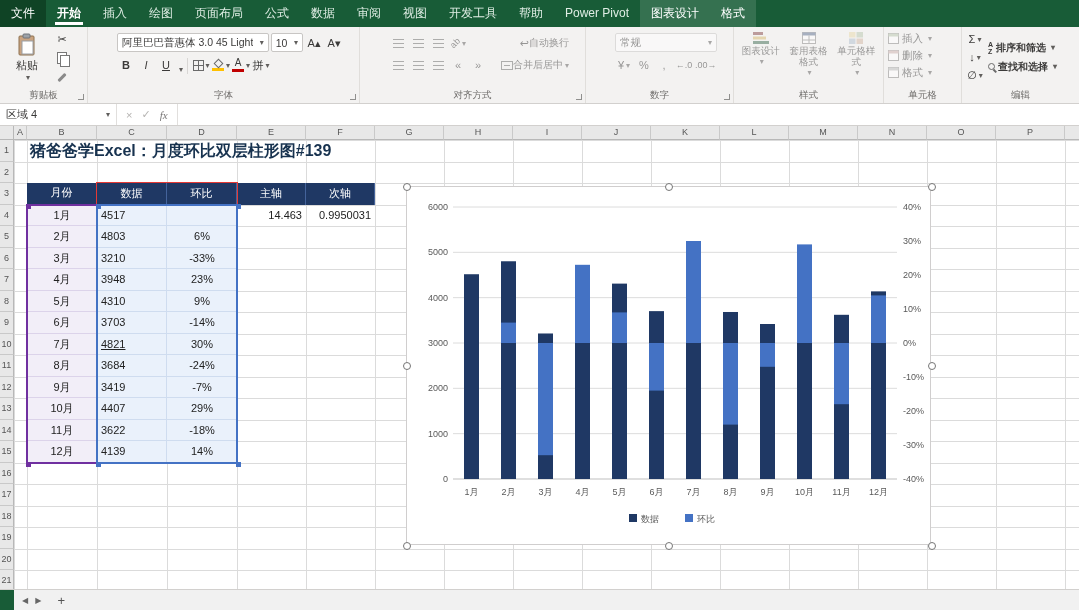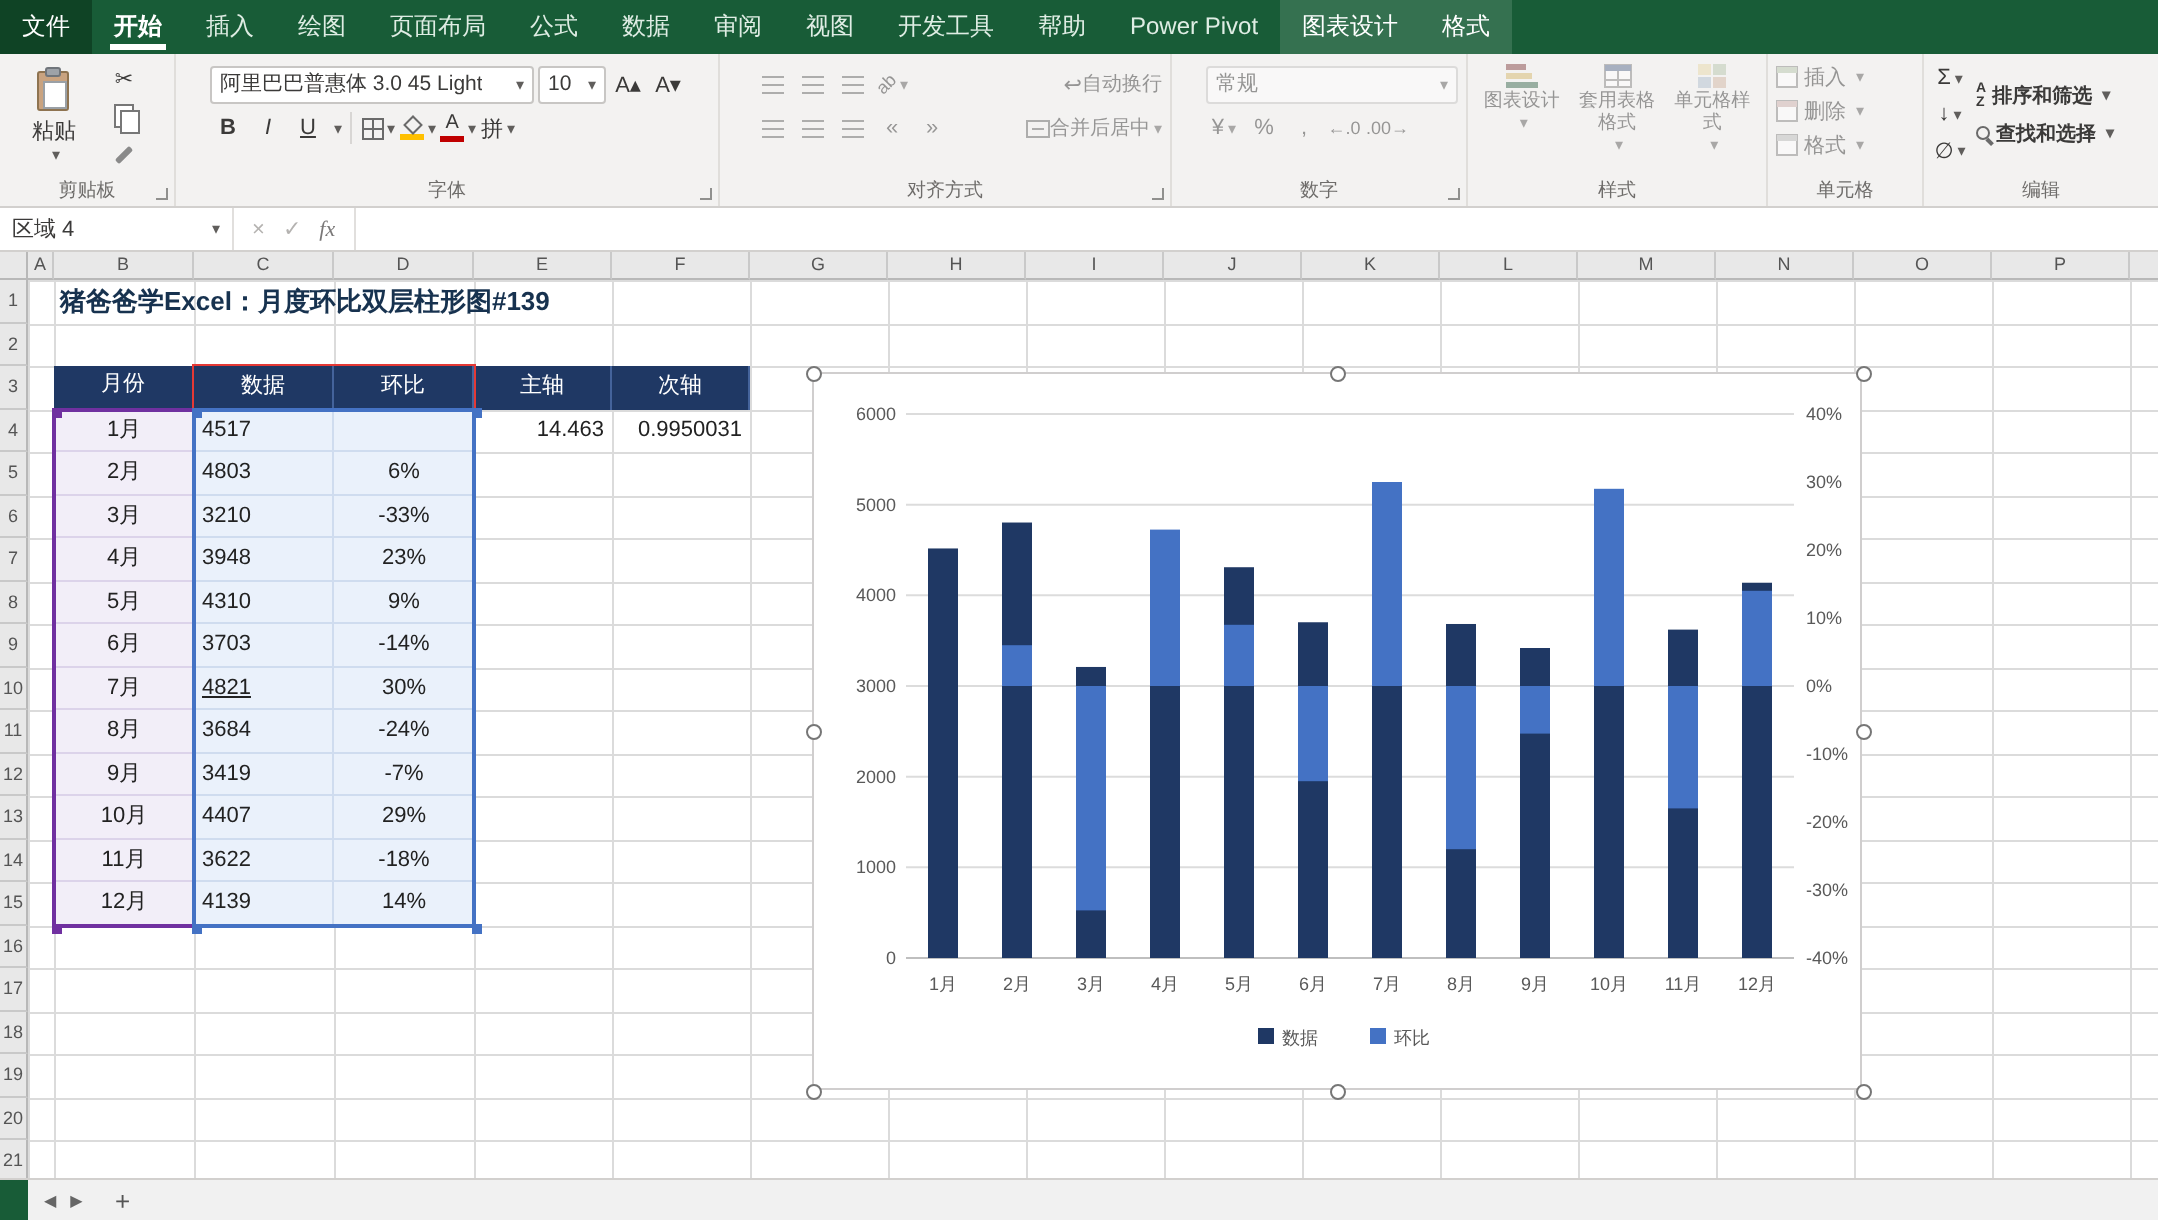--- a/index.html
+++ b/index.html
@@ -10,21 +10,21 @@
   .mtab{position:relative;padding:0 11px;line-height:27px;white-space:nowrap;}
   .mtab.file{background:#0F4325;color:#fff;}
   .mtab.sel{color:#fff;font-weight:bold;}
   .mtab.sel::after{content:"";position:absolute;left:9px;right:9px;bottom:2px;height:3px;background:#fff;}
   .mtab.ctx{background:rgba(255,255,255,.13);color:#fff;}
   
   #ribbon{position:absolute;top:27px;left:0;right:0;height:77px;background:#F3F2F1;border-bottom:1px solid #D2D0CE;display:flex;box-sizing:border-box;}
   .rgroup{position:relative;border-right:1px solid #E0DEDB;padding:3px 4px 14px;box-sizing:border-box;flex:0 0 auto;}
   .glabel{position:absolute;left:0;right:0;bottom:1px;text-align:center;font-size:9.5px;color:#6E6C6A;white-space:nowrap;}
   .dlg{position:absolute;right:3px;bottom:3px;width:5px;height:5px;border-right:1.5px solid #90908E;border-bottom:1.5px solid #90908E;}
-  .grow{display:flex;align-items:center;gap:2px;margin:2px 0;height:20px;padding-left:13px;}
+  .grow{display:flex;align-items:flex-end;gap:2px;margin:2px 12px;height:20px;padding-left:13px;}
   .rbtn{display:inline-flex;align-items:center;justify-content:center;min-width:18px;height:18px;font-size:11px;color:#3B3A39;border-radius:2px;}
   .combo{display:flex;align-items:center;justify-content:space-between;background:#fff;border:1px solid #C8C6C4;height:19px;font-size:10.5px;color:#3B3A39;padding:0 4px;box-sizing:border-box;border-radius:2px;overflow:hidden;white-space:nowrap;}
   .dd{font-size:8px;color:#605E5C;margin-left:2px;}
   .vr{width:1px;height:16px;background:#D8D6D4;margin:0 2px;}
   .dim{opacity:.5;filter:saturate(.4);}
   .paste{display:flex;flex-direction:column;align-items:center;justify-content:center;width:46px;height:54px;border-radius:2px;}
   .paste-lb{font-size:11px;color:#3B3A39;margin-top:1px;}
   .clip-col{display:flex;flex-direction:column;justify-content:center;gap:1px;}
   .copy-ic{position:relative;display:inline-block;width:8px;height:10px;border:1px solid #777;background:#fff;}
   .copy-ic::after{content:"";position:absolute;left:2px;top:2px;width:8px;height:10px;border:1px solid #777;background:#fff;}
@@ -50,21 +50,21 @@
   .fbtns{display:flex;align-items:center;gap:9px;padding:0 9px;border-right:1px solid #E1DFDD;color:#B5B3B1;font-size:11px;}
   .fbtns .fx{font-style:italic;font-family:"Liberation Serif",serif;color:#7A7878;}
   .finput{flex:1;background:#fff;}
   
   #sheet{position:absolute;top:126px;left:0;width:1079px;height:463px;background:#fff;overflow:hidden;}
   .vline{position:absolute;width:1px;background:#DBDBDB;top:14px;height:449px;z-index:0;}
   .hline{position:absolute;height:1px;background:#DBDBDB;left:14px;width:1065px;z-index:0;}
   .corner{position:absolute;left:0;top:0;width:14px;height:14px;background:#E8E8E8;border-right:1px solid #B8B8B8;border-bottom:1px solid #B8B8B8;box-sizing:border-box;z-index:2;}
   .colhdr{position:absolute;top:0;height:14px;background:#E8E8E8;border-right:1px solid #C9C9C9;border-bottom:1px solid #B8B8B8;font-size:9px;color:#555;text-align:center;line-height:13px;box-sizing:border-box;z-index:2;}
   .rowhdr{position:absolute;left:0;width:14px;background:#E8E8E8;border-bottom:1px solid #C9C9C9;border-right:1px solid #B8B8B8;font-size:9px;color:#555;text-align:center;box-sizing:border-box;z-index:2;display:flex;align-items:center;justify-content:center;}
-  .c-title{position:absolute;font-size:13px;font-weight:bold;color:#17324F;white-space:nowrap;line-height:21.5px;z-index:1;}
+  .c-title{position:absolute;font-size:16px;font-weight:bold;color:#17324F;white-space:nowrap;line-height:21.5px;z-index:1;}
   .c-hdr{position:absolute;background:#1F3864;color:#fff;font-size:11px;text-align:center;line-height:21.5px;border-right:1px solid #44639B;box-sizing:border-box;z-index:1;}
   .c-month{position:absolute;background:#F2EEF8;font-size:11px;color:#222;text-align:center;line-height:21.5px;border-bottom:1px solid #DCD3EA;box-sizing:border-box;z-index:1;}
   .c-val{position:absolute;background:#EAF1FB;font-size:11px;color:#222;text-align:left;padding-left:4px;line-height:21.5px;border-bottom:1px solid #CFDCEF;border-right:1px solid #CFDCEF;box-sizing:border-box;z-index:1;}
   .c-mom{position:absolute;background:#EAF1FB;font-size:11px;color:#222;text-align:center;line-height:21.5px;border-bottom:1px solid #CFDCEF;box-sizing:border-box;z-index:1;}
   .c-num{position:absolute;font-size:11px;color:#222;text-align:right;padding-right:4px;line-height:21.5px;box-sizing:border-box;z-index:1;}
   .selbox{position:absolute;box-sizing:border-box;pointer-events:none;z-index:3;}
   .selbox .hnd{position:absolute;width:5px;height:5px;}
   .chartbox{position:absolute;background:#fff;border:1px solid #D0CECE;box-sizing:border-box;z-index:5;}
   .chartbox text{font-family:"Liberation Sans",sans-serif;fill:#595959;}
   .chandle{position:absolute;width:8px;height:8px;border-radius:50%;background:#fff;border:1px solid #767676;transform:translate(-50%,-50%);box-sizing:border-box;z-index:6;}

